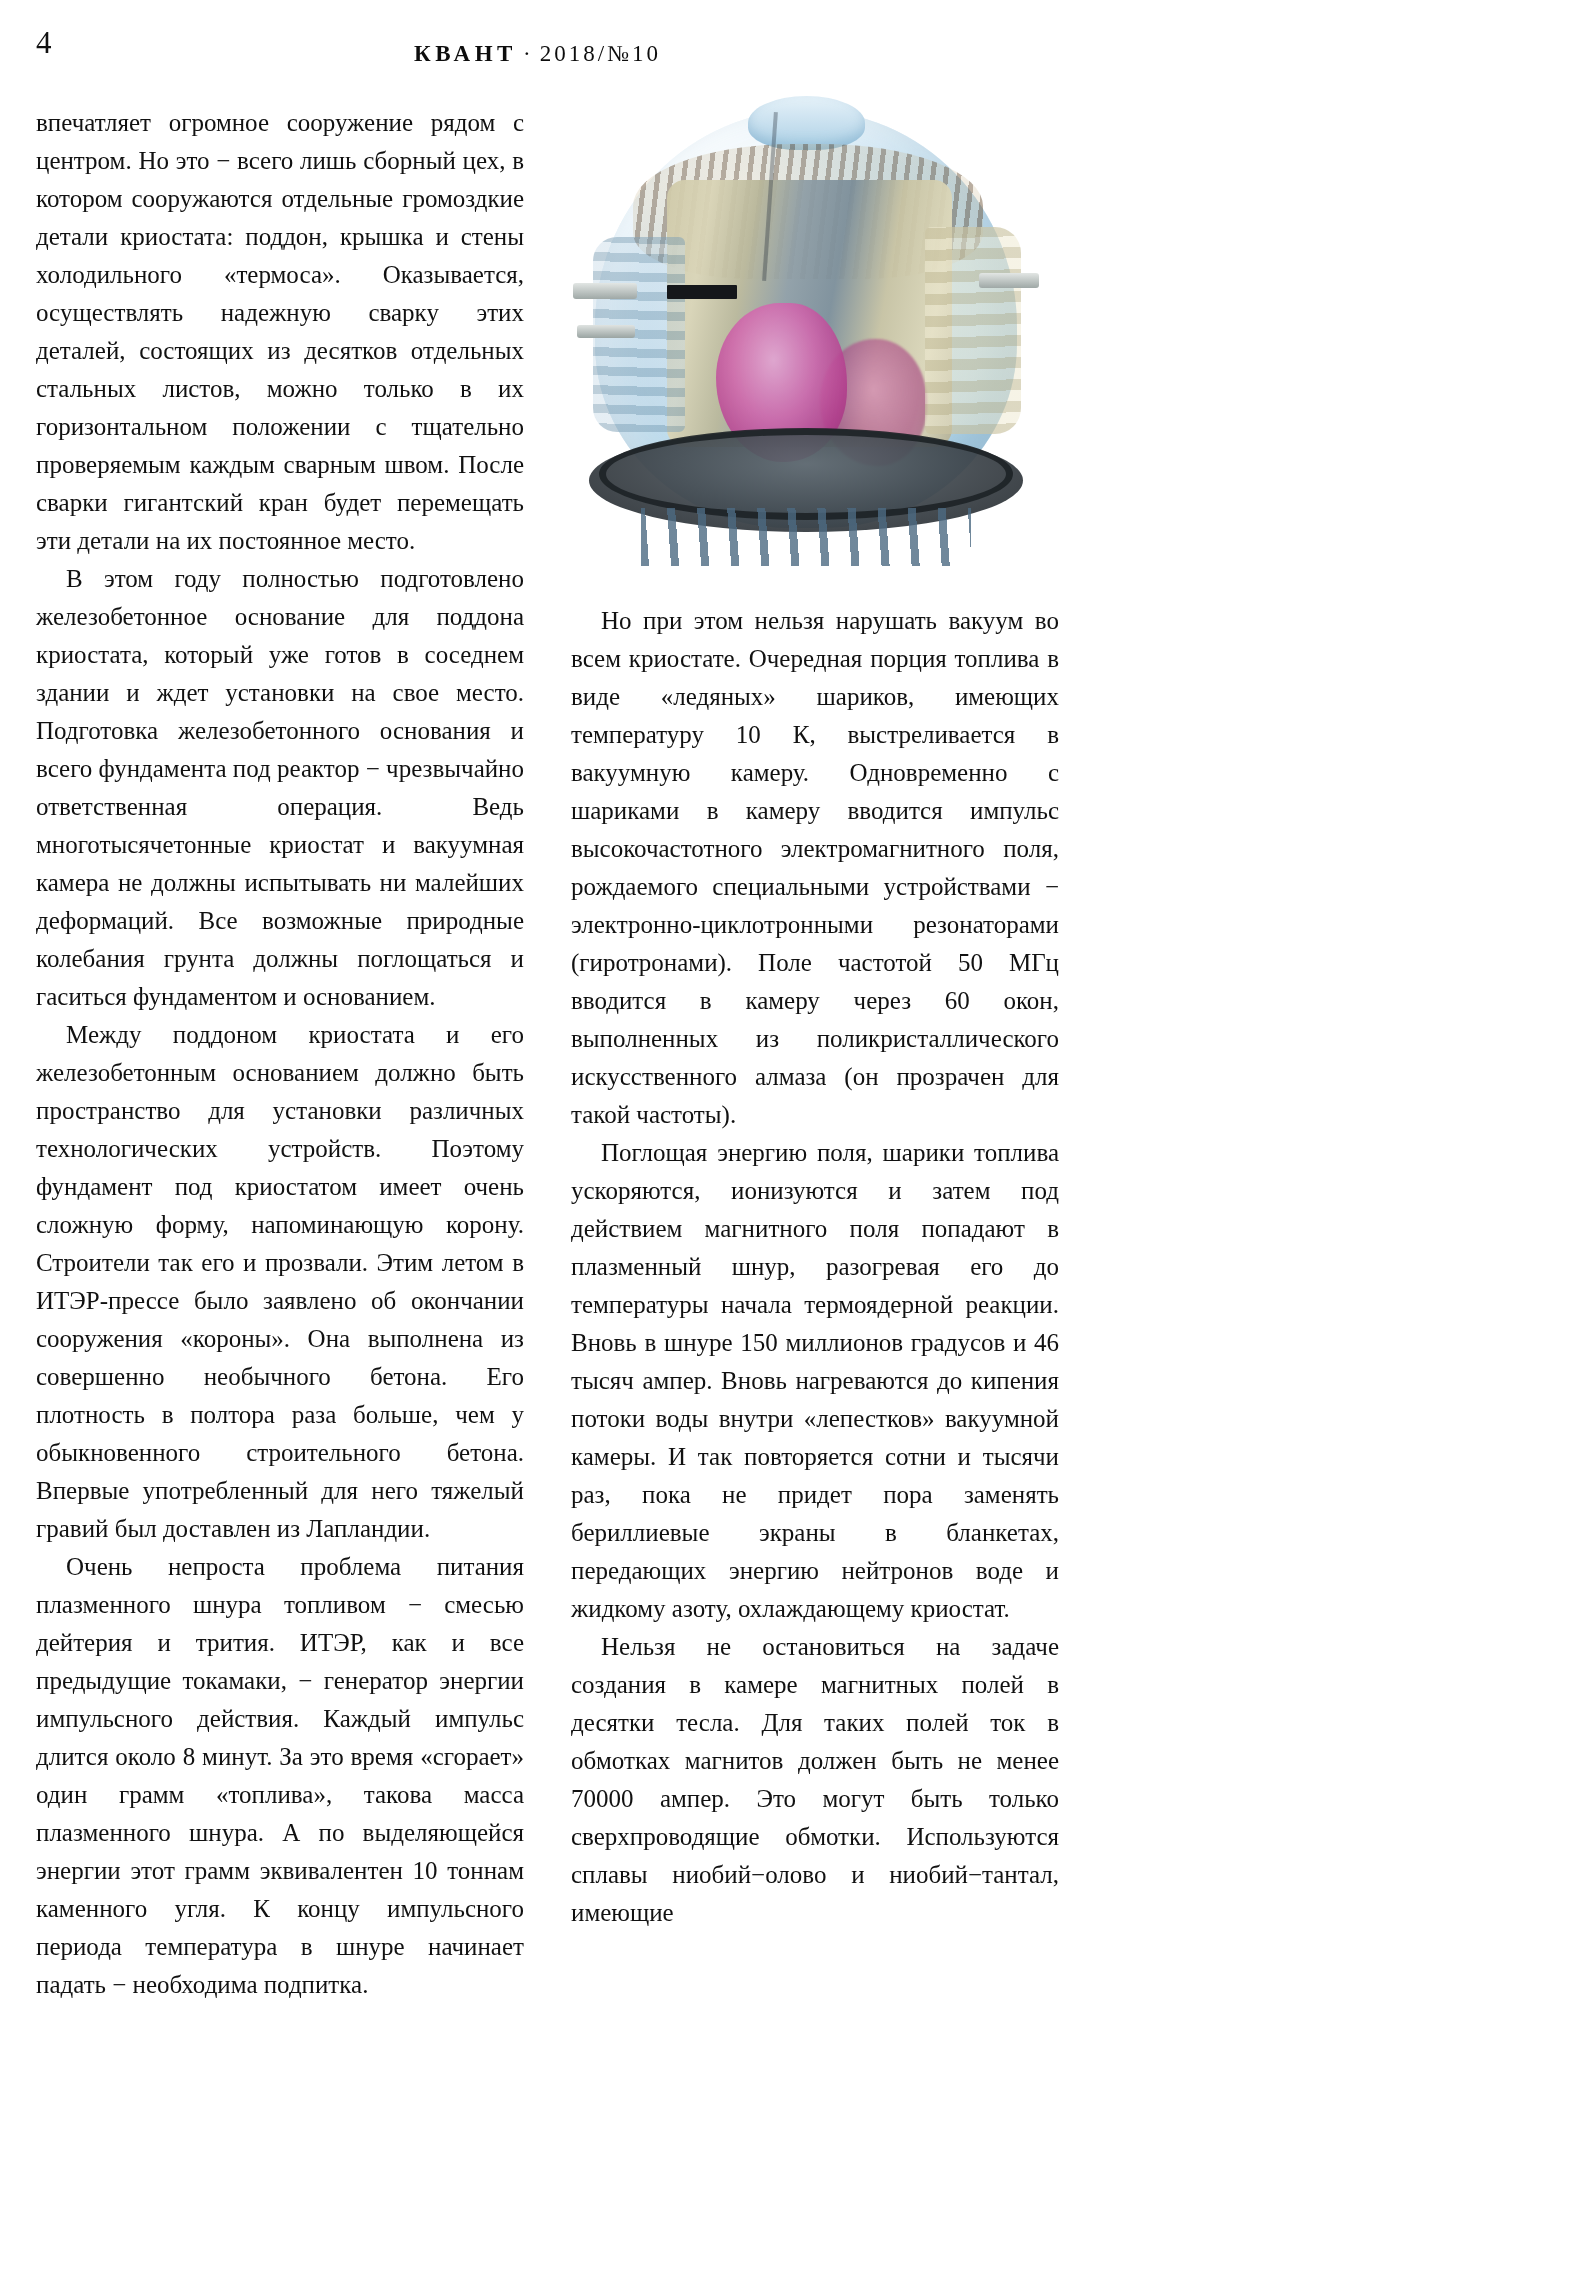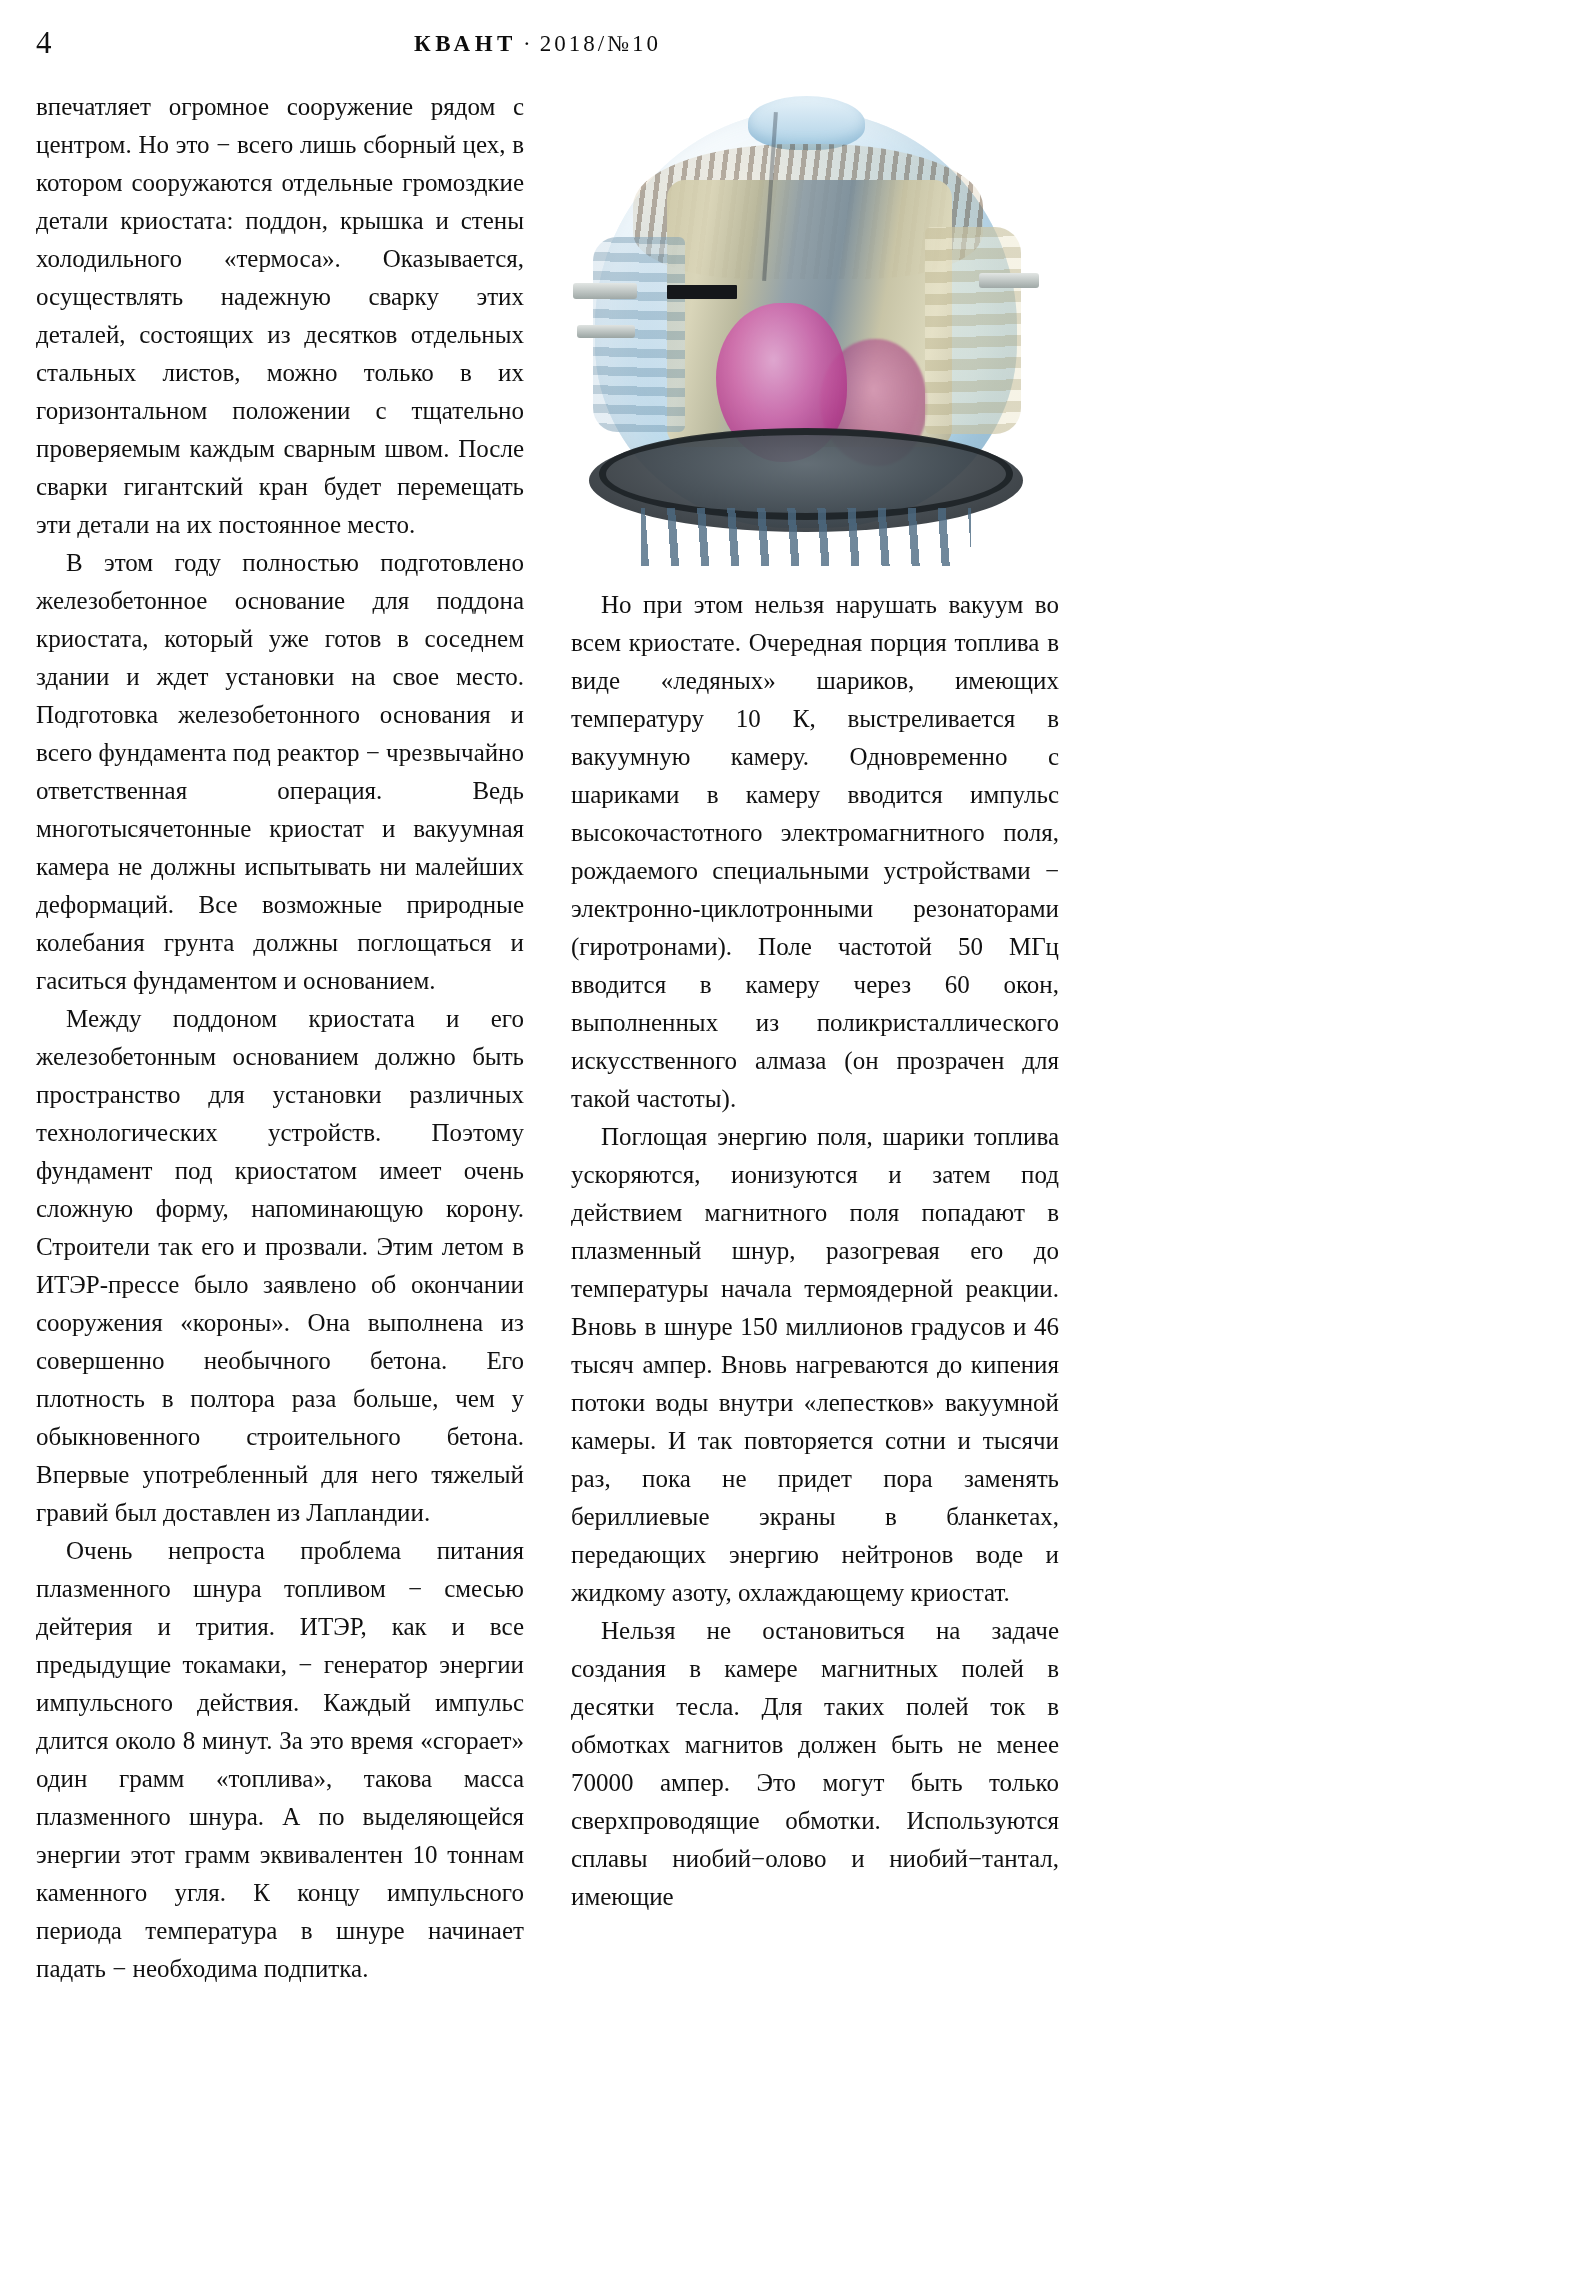--- a/index.html
+++ b/index.html
@@ -32,21 +32,21 @@
     top: 0;
     font-size: 31px;
     line-height: 42px;
     font-weight: 400;
     color: #111;
     letter-spacing: 0px;
   }
   .journal-line {
     position: absolute;
     left: 0;
-    top: 1px;
+    top: 11px;
     width: 1075px;
     text-align: center;
     font-size: 23px;
     line-height: 42px;
     letter-spacing: 0.5px;
     color: #0d0d0d;
   }
   .journal-name {
     font-weight: 700;
     letter-spacing: 4.5px;
@@ -55,21 +55,21 @@
     letter-spacing: 3px;
     padding: 0 6px;
   }
   .journal-issue {
     letter-spacing: 3px;
   }
 
   
   .col {
     position: absolute;
-    top: 88px;
+    top: 104px;
     width: 488px;
     font-size: 25px;
     line-height: 38px;
     text-align: justify;
     text-justify: inter-word;
     hyphens: manual;
     -webkit-hyphens: manual;
   }
   .col-left  { left: 36px; }
   .col-right { left: 571px; }

